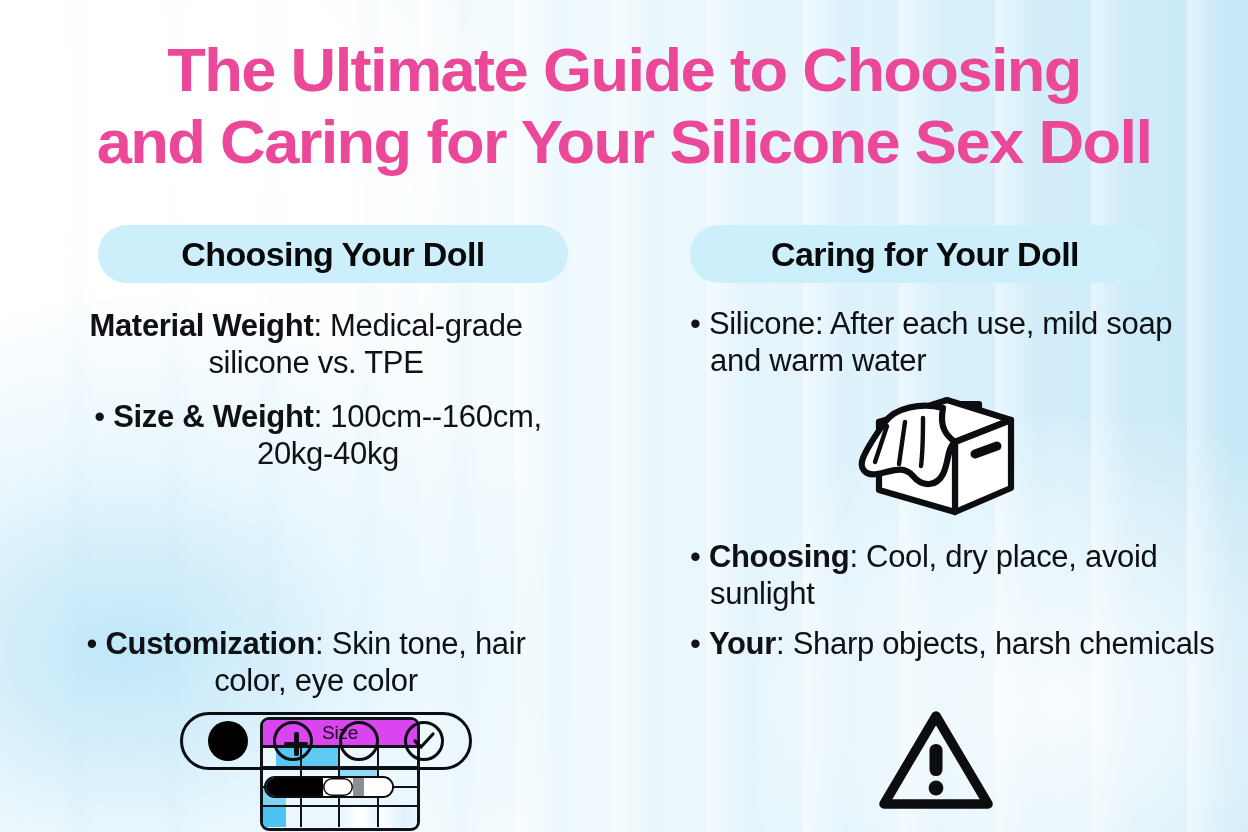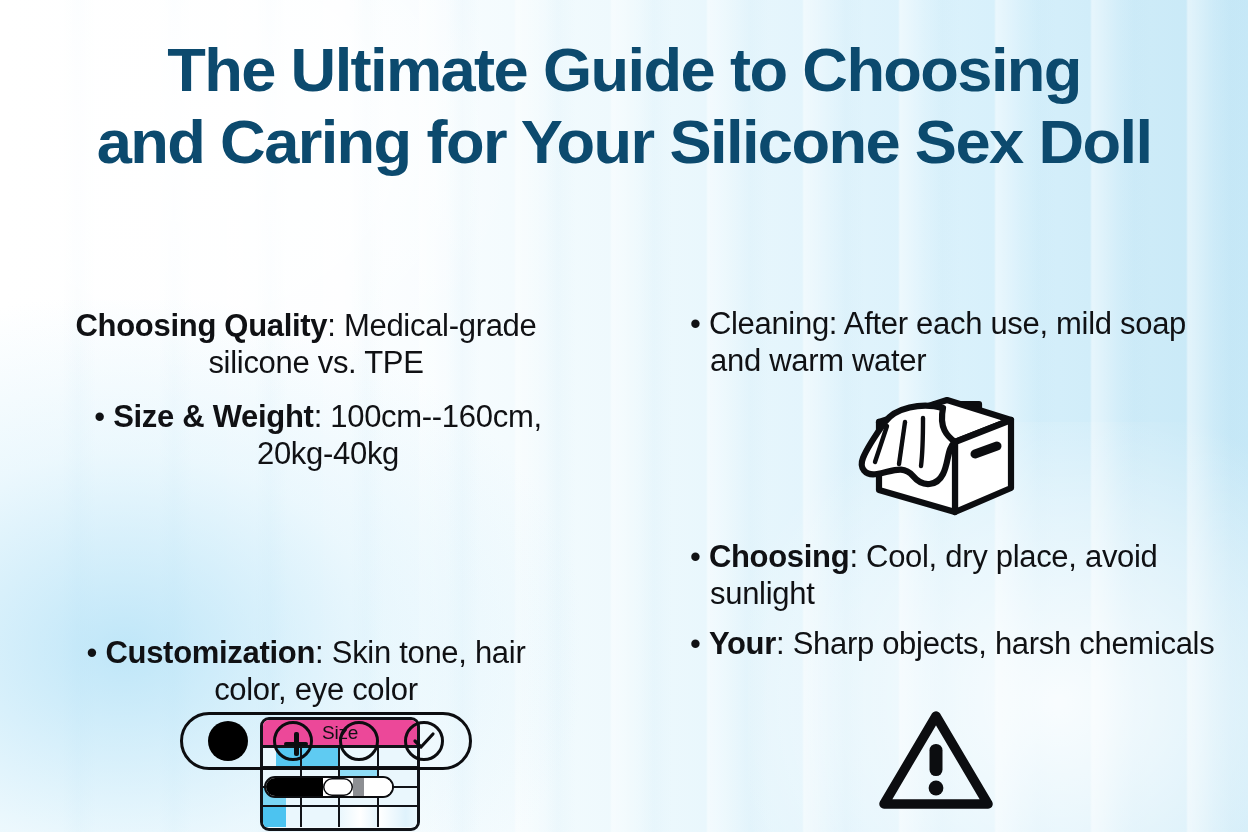--- a/index.html
+++ b/index.html
@@ -48,21 +48,21 @@
     background: radial-gradient(ellipse at 50% 50%, rgba(255,255,255,0.85) 0%, rgba(255,255,255,0.35) 50%, rgba(255,255,255,0) 78%);
   }
 
   
   #page { position: absolute; inset: 0; }
 
   
   #title-block {
     position: absolute; left: 0; top: 34px; width: 1248px;
     text-align: center;
-    color: #0c4a6e;
+    color: #ec4899;
   }
   .title-line {
     font-weight: 800;
     font-size: 62px;
     line-height: 72px;
     letter-spacing: -1.6px;
     transform: scaleX(1.02);
   }
 
   
@@ -90,21 +90,21 @@
     line-height: 37px;
     color: #101114;
     letter-spacing: -0.3px;
   }
   .body-text b { font-weight: 800; }
   #col-left .body-text { text-align: center; padding: 0 34px; }
   #col-right .body-text { text-align: left; padding: 0 6px 0 28px; }
 
   .item-left-1 { position: absolute; left: 0; top: 82px;  width: 560px; }
   .item-left-2 { position: absolute; left: 12px; top: 173px; width: 560px; }
-  .item-left-3 { position: absolute; left: 0; top: 409px; width: 560px; }
+  .item-left-3 { position: absolute; left: 0; top: 400px; width: 560px; }
 
   .item-right-1 { position: absolute; left: 0; top: 80px;  width: 560px; }
   .item-right-2 { position: absolute; left: 0; top: 313px; width: 560px; }
   .item-right-3 { position: absolute; left: 0; top: 400px; width: 560px; }
 
   .hang { display: block; text-indent: -20px; padding-left: 20px; }
 
   
   #size-table-icon {
     position: absolute; left: 234px; top: 492px;
@@ -112,21 +112,21 @@
     border: 3.5px solid #111318;
     border-radius: 9px;
     background: #f4fbfe;
     overflow: hidden;
   }
   #size-table-head {
     height: 28px;
     display: flex; align-items: center; justify-content: center;
     font-size: 19px; font-weight: 400; color: #101114;
     border-bottom: 3.5px solid #111318;
-    background: #ec4899;
+    background: #d946ef;
     letter-spacing: -0.2px;
   }
   #size-table-grid {
     display: grid;
     grid-template-columns: repeat(4, 1fr);
     grid-template-rows: repeat(4, 1fr);
     height: 79px;
   }
   .tcell {
     border-right: 2.6px solid #111318;
@@ -194,24 +194,27 @@
 
 <div id="page">
 
   <div id="title-block">
     <div class="title-line">The Ultimate Guide to Choosing</div>
     <div class="title-line">and Caring for Your Silicone Sex Doll</div>
   </div>
 
   <div class="column" id="col-left">
 
+    <div class="section-pill">
+      <span>Choosing Your Doll</span>
+    </div>
 
     <div class="body-text item-left-1">
       <span class="hang">
-        <b>Choosing Quality</b><span>: </span><span>Medical-grade silicone vs. TPE</span>
+        <b>Material Weight</b><span>: </span><span>Medical-grade silicone vs. TPE</span>
       </span>
     </div>
 
     <div class="body-text item-left-2">
       <span class="hang">
         <span>• </span><b>Size &amp; Weight</b><span>: </span><span>100cm--160cm, 20kg-40kg</span>
       </span>
     </div>
 
     <div id="size-table-icon">
@@ -262,24 +265,27 @@
 
   <div id="slider-track">
     <div id="slider-fill"></div>
     <div id="slider-knob"></div>
     <div id="slider-gap"></div>
     <div id="slider-rest"></div>
   </div>
 
   <div class="column" id="col-right">
 
+    <div class="section-pill">
+      <span>Caring for Your Doll</span>
+    </div>
 
     <div class="body-text item-right-1">
       <span class="hang">
-        <span>• </span><span>Cleaning</span><span>: </span><span>After each use, mild soap and warm water</span>
+        <span>• </span><span>Silicone</span><span>: </span><span>After each use, mild soap and warm water</span>
       </span>
     </div>
 
     <div class="body-text item-right-2">
       <span class="hang">
         <span>• </span><b>Choosing</b><span>: </span><span>Cool, dry place, avoid sunlight</span>
       </span>
     </div>
 
     <div class="body-text item-right-3">

